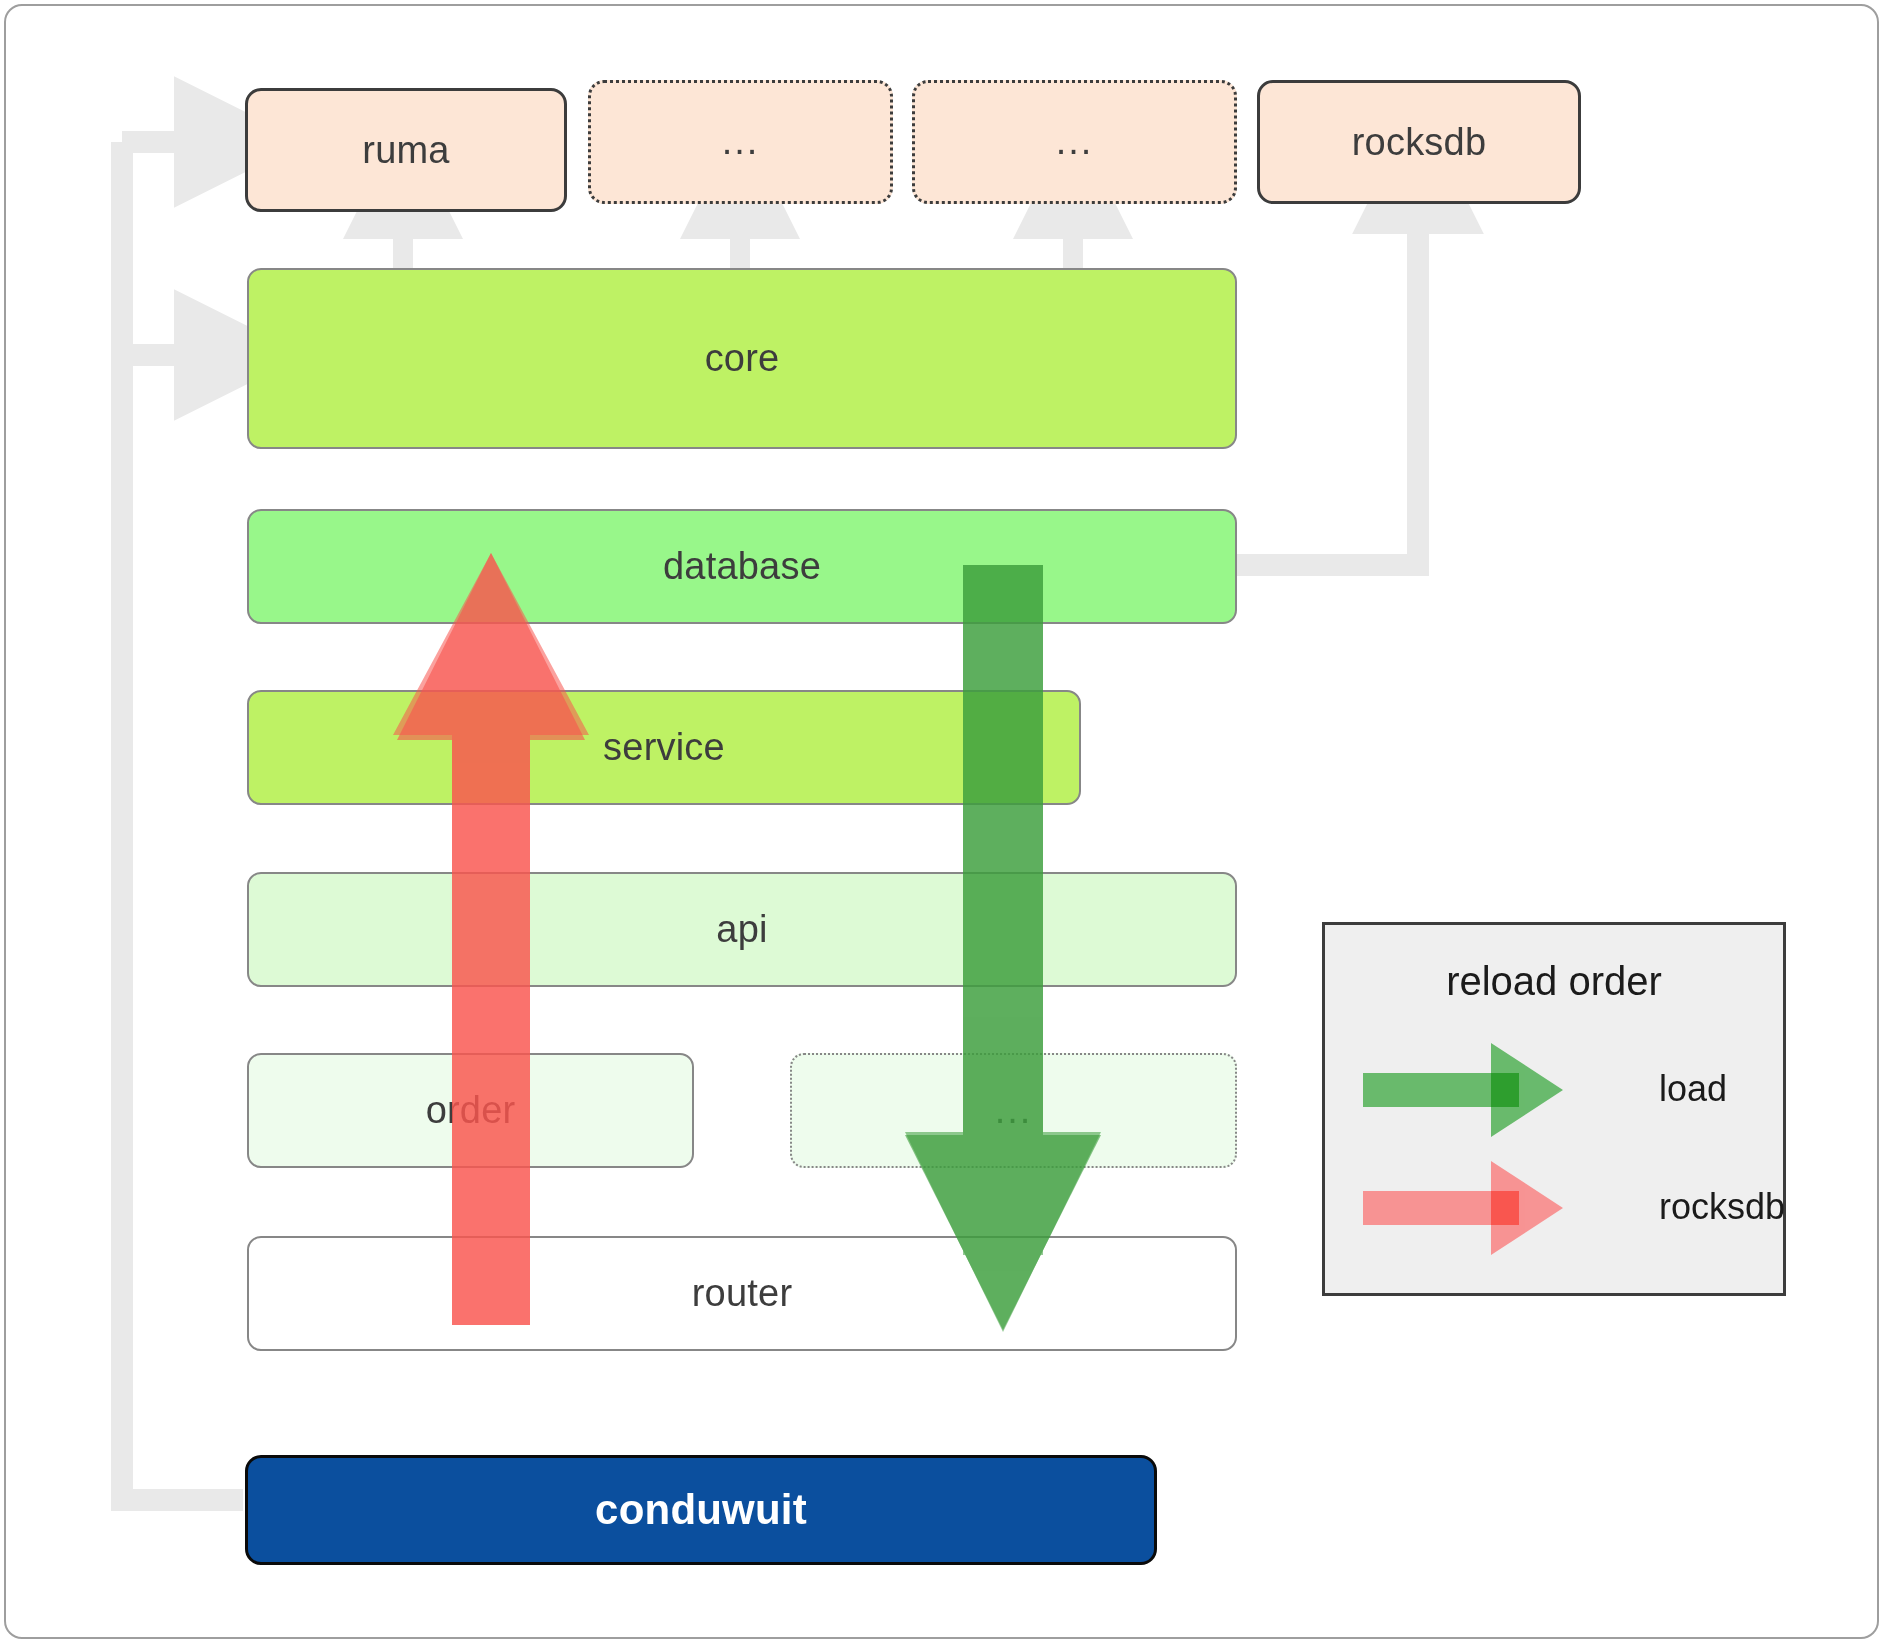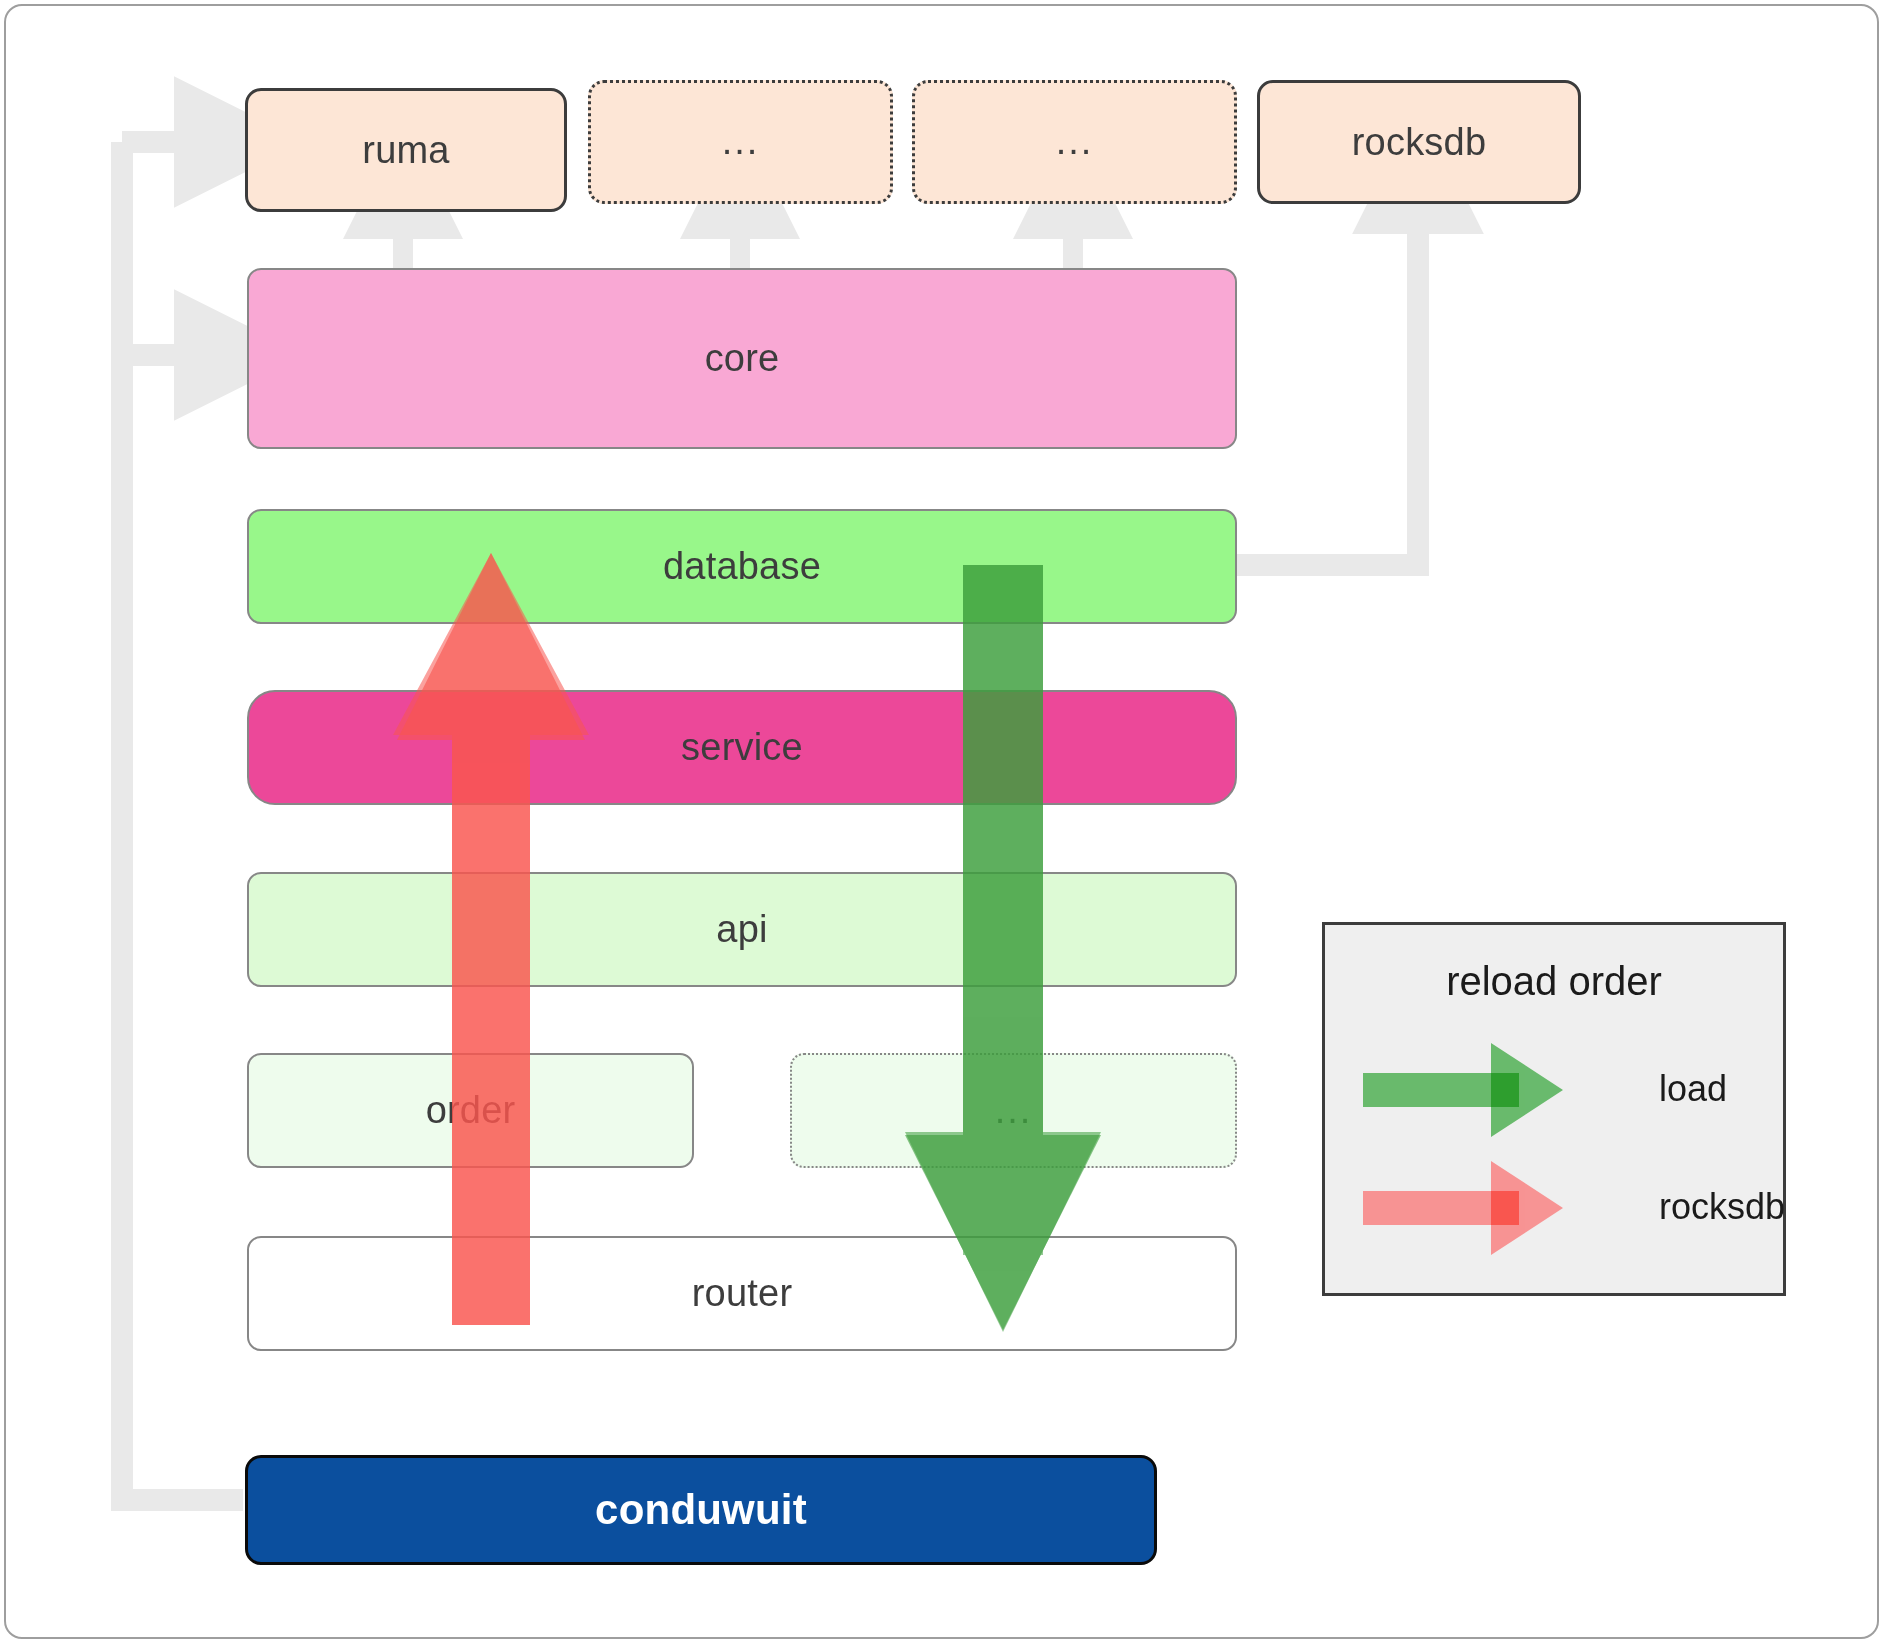--- a/index.html
+++ b/index.html
@@ -30,21 +30,21 @@
   
   .dep{
     background:#fde6d6;
     border:3px solid #3c3c3c;
     height:124px;
     border-radius:16px;
   }
   .dep.dotted{border:3px dotted #3c3c3c;}
   
   .core{
-    background:#f9a8d4;
+    background:#bef264;
     border:2px solid #878787;
     border-radius:14px;
   }
   
   .layer{
     border:2px solid #878787;
     border-radius:14px;
   }
   .layer.dotted{border:2px dotted #878787;}
   
@@ -116,21 +116,21 @@
   </div>
 
   <div class="box core" style="left:247px;top:268px;width:990px;height:181px;">
     <span>core</span>
   </div>
 
   <div class="box layer" style="left:247px;top:509px;width:990px;height:115px;background:#98f78a;">
     <span>database</span>
   </div>
 
-  <div class="box layer" style="left:247px;top:690px;width:990px;height:115px;background:#ec4899;border-radius:28px;">
+  <div class="box layer" style="left:247px;top:690px;width:834px;height:115px;background:#bef264;">
     <span>service</span>
   </div>
 
   <div class="box layer" style="left:247px;top:872px;width:990px;height:115px;background:#ddfad5;">
     <span>api</span>
   </div>
 
   <div class="box layer" style="left:247px;top:1053px;width:447px;height:115px;background:#eefced;">
     <span>order</span>
   </div>

